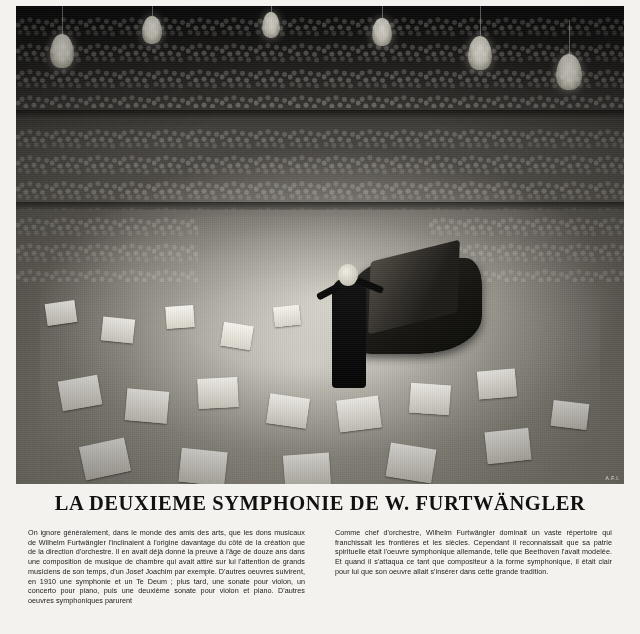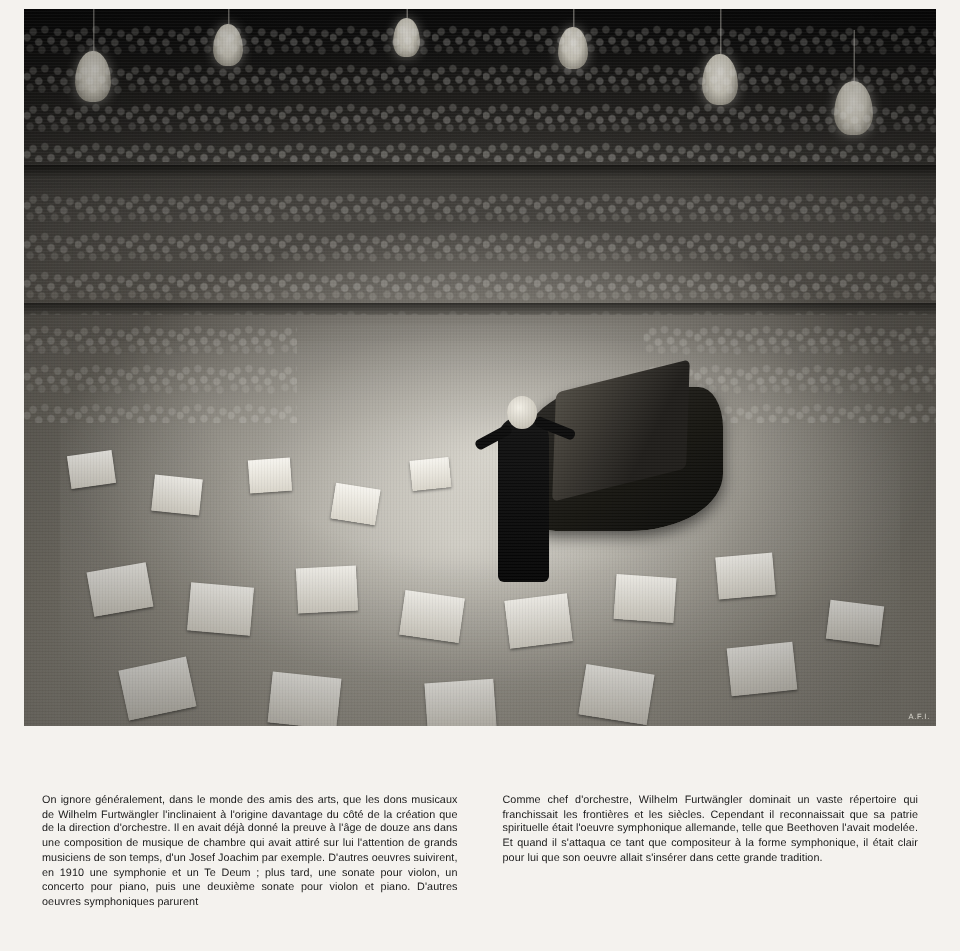--- a/index.html
+++ b/index.html
@@ -256,20 +256,21 @@
     <div class="sheet" style="left:268px; top:448px; width:46px; height:32px; transform:rotate(-4deg);"></div>
     <div class="sheet" style="left:372px; top:440px; width:46px; height:34px; transform:rotate(9deg);"></div>
     <div class="sheet" style="left:470px; top:424px; width:44px; height:32px; transform:rotate(-6deg);"></div>
     <div class="sheet" style="left:536px; top:396px; width:36px; height:26px; transform:rotate(7deg);"></div>
 
     <div class="vignette"></div>
     <div class="grain"></div>
     <div class="photo-credit">A.F.I.</div>
   </div>
 
+  <div class="headline">LA DEUXIEME SYMPHONIE DE W. FURTWÄNGLER</div>
 
   <div class="columns">
     <div class="col">
       <p>On ignore généralement, dans le monde des amis des arts, que les dons musicaux de Wilhelm Furtwängler l'inclinaient à l'origine davantage du côté de la création que de la direction d'orchestre. Il en avait déjà donné la preuve à l'âge de douze ans dans une composition de musique de chambre qui avait attiré sur lui l'attention de grands musiciens de son temps, d'un Josef Joachim par exemple. D'autres oeuvres suivirent, en 1910 une symphonie et un Te Deum ; plus tard, une sonate pour violon, un concerto pour piano, puis une deuxième sonate pour violon et piano. D'autres oeuvres symphoniques parurent</p>
     </div>
     <div class="col">
       <p>Comme chef d'orchestre, Wilhelm Furtwängler dominait un vaste répertoire qui franchissait les frontières et les siècles. Cependant il reconnaissait que sa patrie spirituelle était l'oeuvre symphonique allemande, telle que Beethoven l'avait modelée. Et quand il s'attaqua ce tant que compositeur à la forme symphonique, il était clair pour lui que son oeuvre allait s'insérer dans cette grande tradition.</p>
     </div>
   </div>
 

